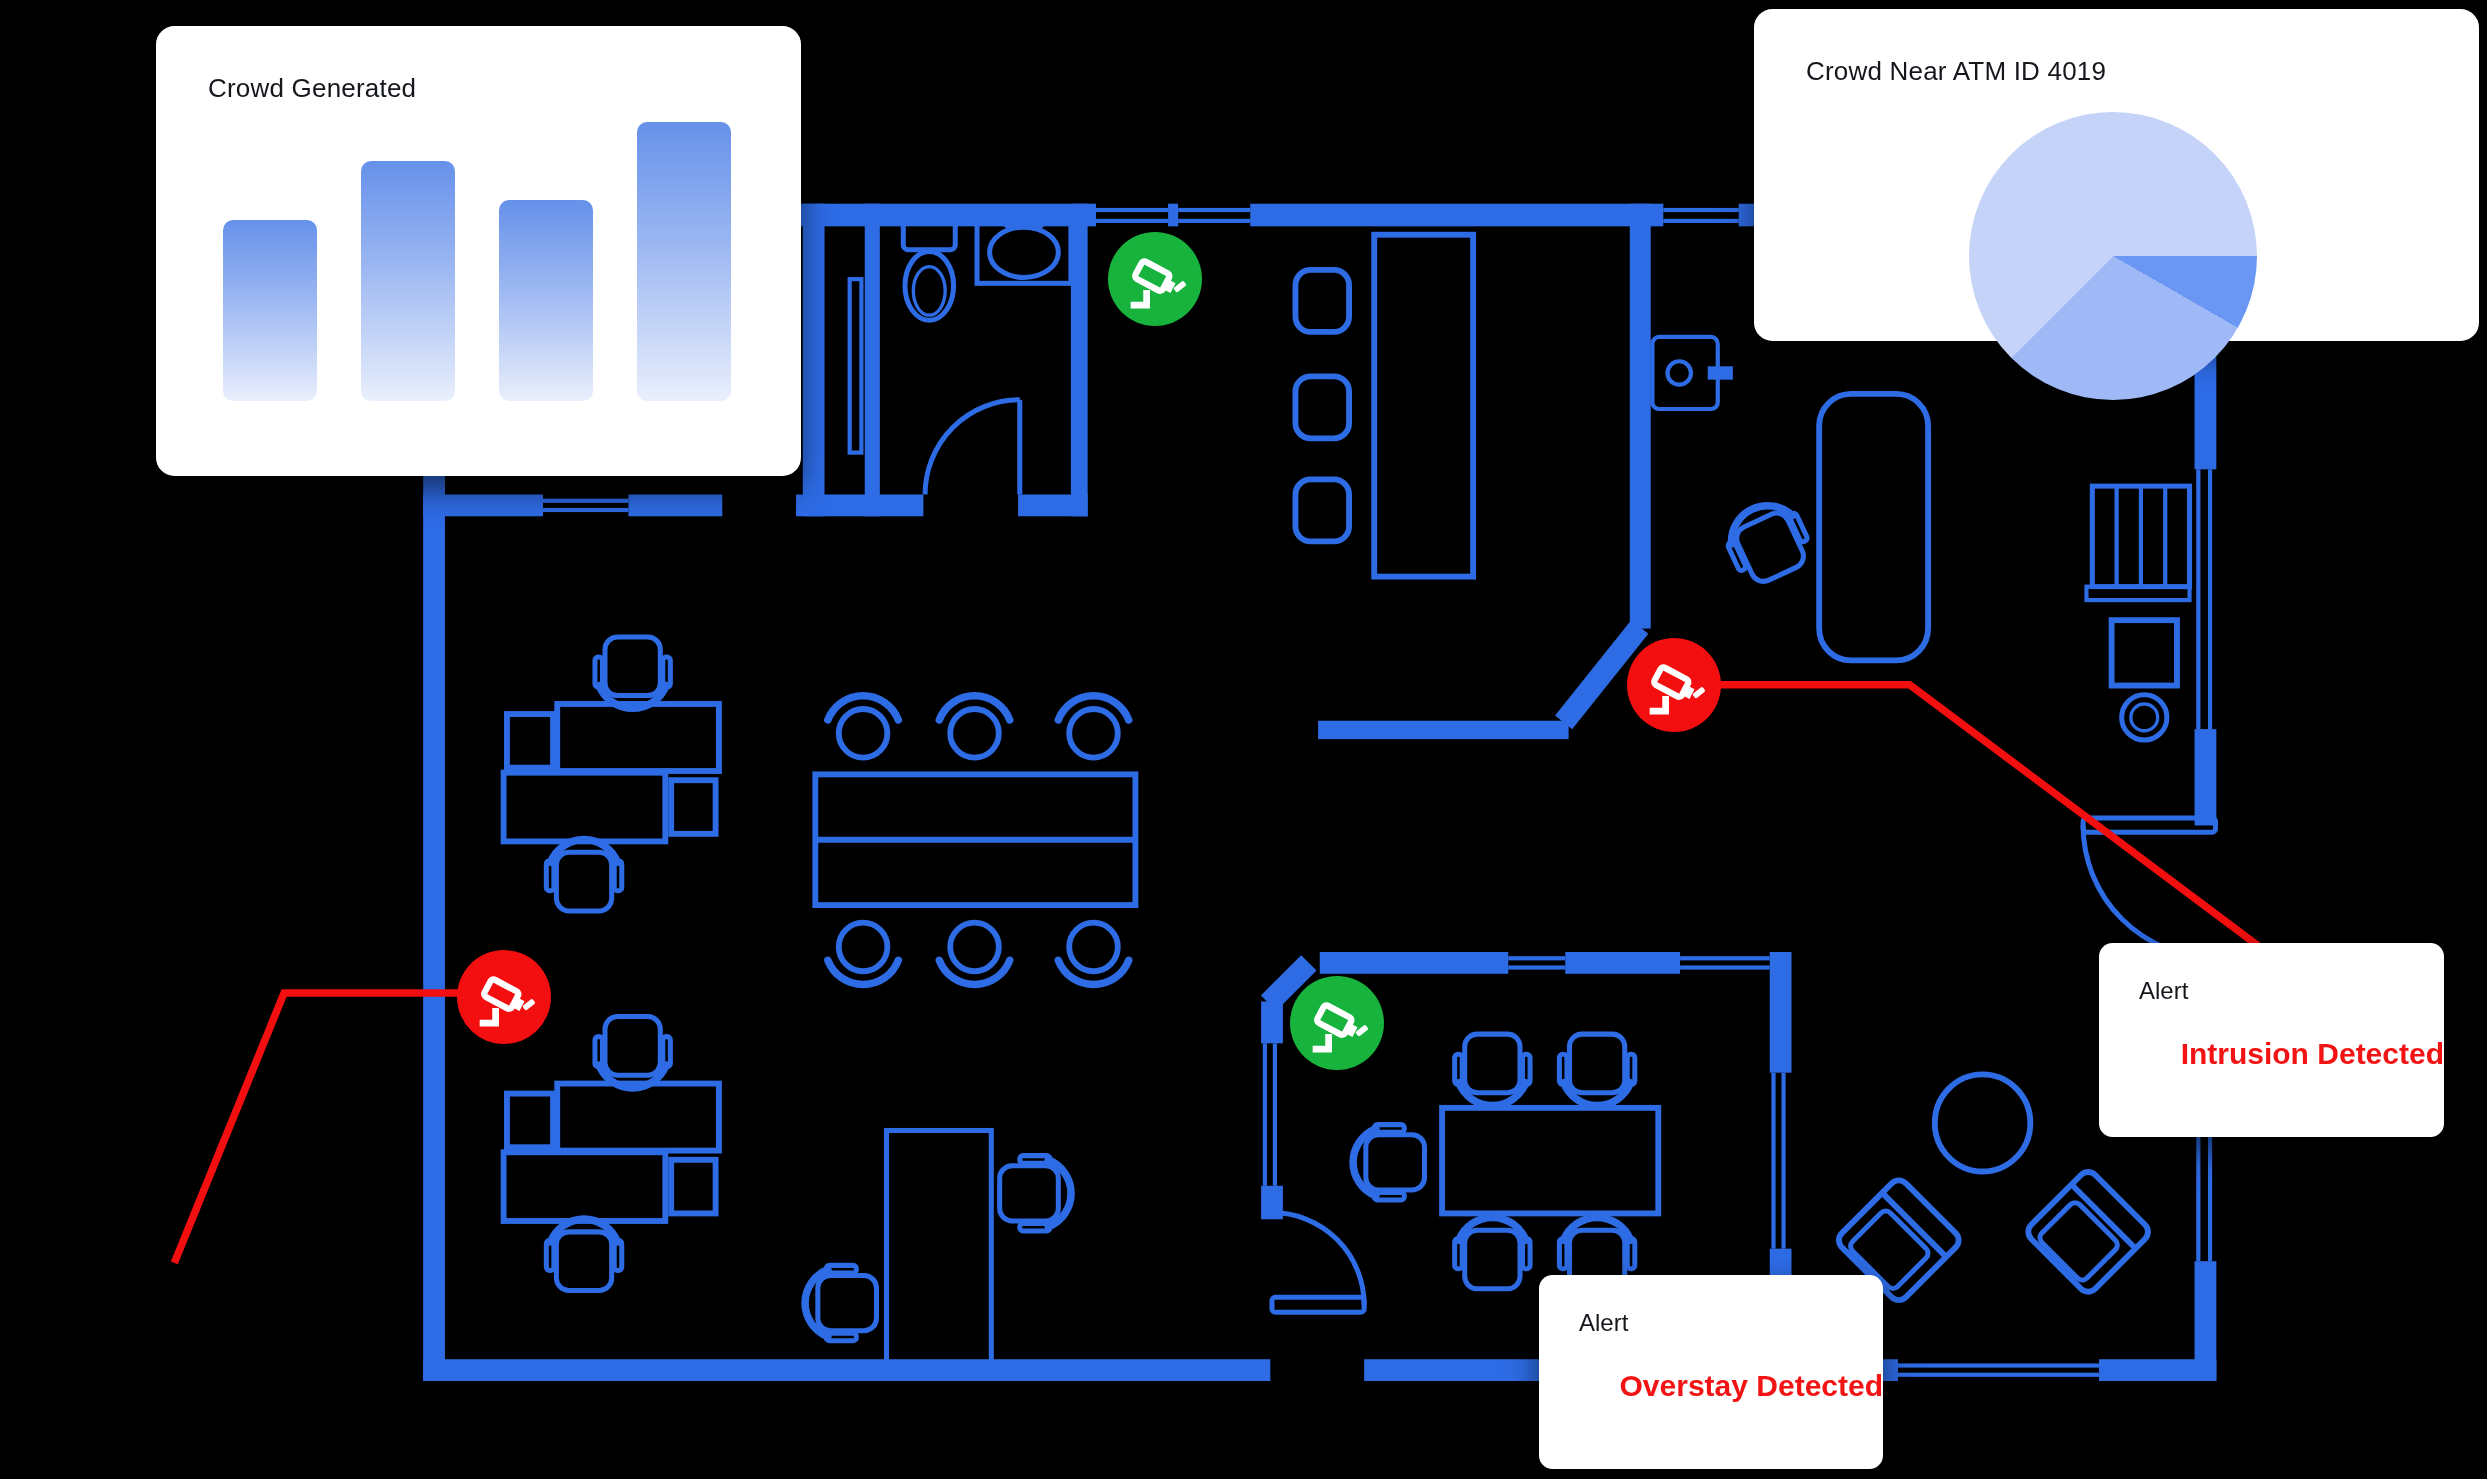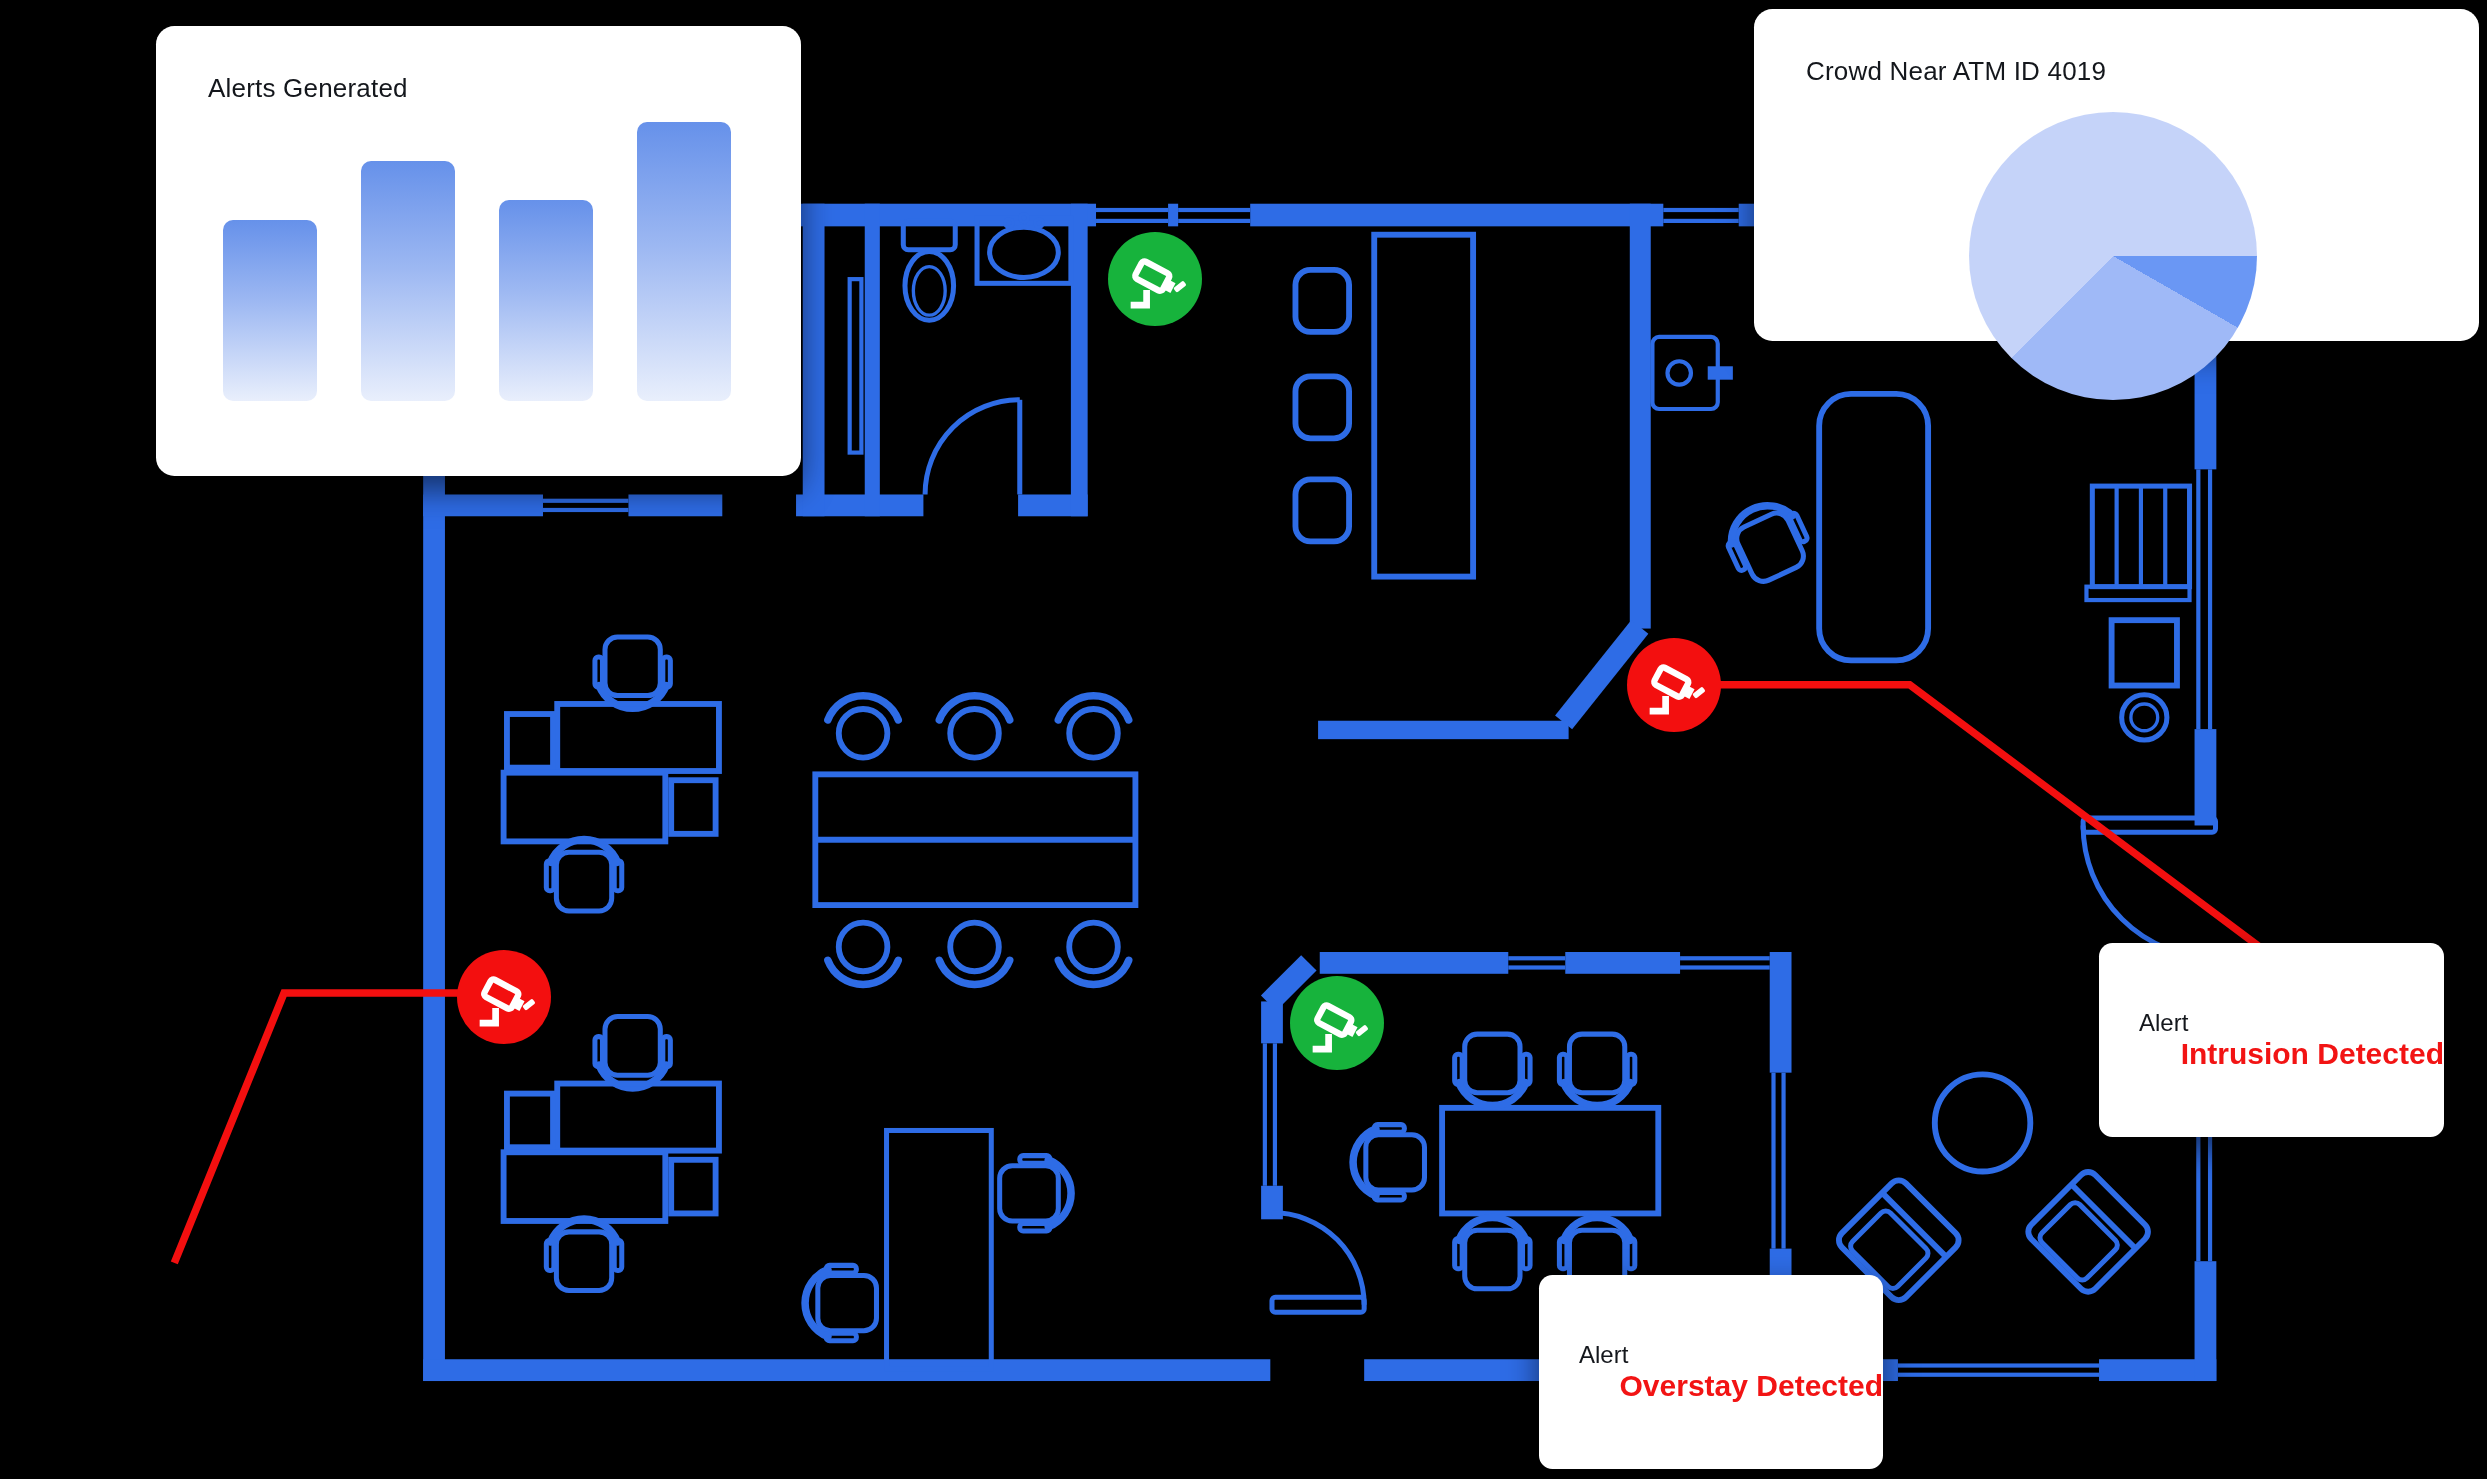--- a/index.html
+++ b/index.html
@@ -5,21 +5,21 @@
   html,body{margin:0;padding:0;background:#000;}
   .stage{position:relative;width:2487px;height:1480px;background:#000;overflow:hidden;
          font-family:"Liberation Sans",sans-serif;}
   .stage svg.layer{position:absolute;left:0;top:0;pointer-events:none;}
   
   .card{position:absolute;background:#fff;border-radius:18.4px;
         box-shadow:0 13.4px 32px rgba(0,0,0,.55);}
   .card .card-title{position:absolute;left:52px;top:47px;font-size:26px;font-weight:500;
         color:#14171c;letter-spacing:0.2px;white-space:nowrap;}
   .alert-card{border-radius:13.4px;}
-  .alert-card .alert-label{position:absolute;left:40px;top:34px;font-size:24px;font-weight:400;color:#14171c;margin-top:32px;}
+  .alert-card .alert-label{position:absolute;left:40px;top:34px;font-size:24px;font-weight:400;color:#14171c;}
   .alert-card .alert-message{position:absolute;left:8px;right:0;top:94px;text-align:right;
         font-size:30px;font-weight:700;color:#f21414;white-space:nowrap;}
   .alert-card.left-align .alert-message{left:39px;right:auto;text-align:left;font-size:32px;top:104px;}
   
   .bars{position:absolute;left:67px;bottom:75px;display:flex;gap:44px;align-items:flex-end;height:285px;}
   .bar{width:94px;border-radius:10px;
        background:linear-gradient(180deg,#6691ea 0%,#9db8f2 45%,#e9effc 100%);}
   
   .pie{position:absolute;left:215px;top:103px;width:288px;height:288px;border-radius:50%;}
   
@@ -251,21 +251,21 @@
         <rect x="-23" y="-13" width="37" height="23" rx="4" fill="none" stroke="#fff" stroke-width="7.5"></rect>
         <rect x="14" y="-7" width="10" height="13" fill="#fff"></rect>
       </g>
       <path d="M -10 13 L -10 31 L -29 31" fill="none" stroke="#fff" stroke-width="8"></path>
       <rect x="22" y="6" width="15" height="7" rx="2" fill="#fff" transform="rotate(-38 29 9)"></rect>
     </svg>
   </div>
     </div>
 
   <div class="card" style="left:156px;top:26px;width:645px;height:450px;">
-    <div class="card-title">Alerts Generated</div>
+    <div class="card-title">Crowd Generated</div>
     <div class="bars">
         <div class="bar" style="height: 181px;"></div>
         <div class="bar" style="height: 240px;"></div>
         <div class="bar" style="height: 201px;"></div>
         <div class="bar" style="height: 279px;"></div>
       </div>
   </div>
 
   <div class="card" style="left:1754px;top:9.2px;width:725px;height:332px;">
     <div class="card-title">Crowd Near ATM ID 4019</div>

